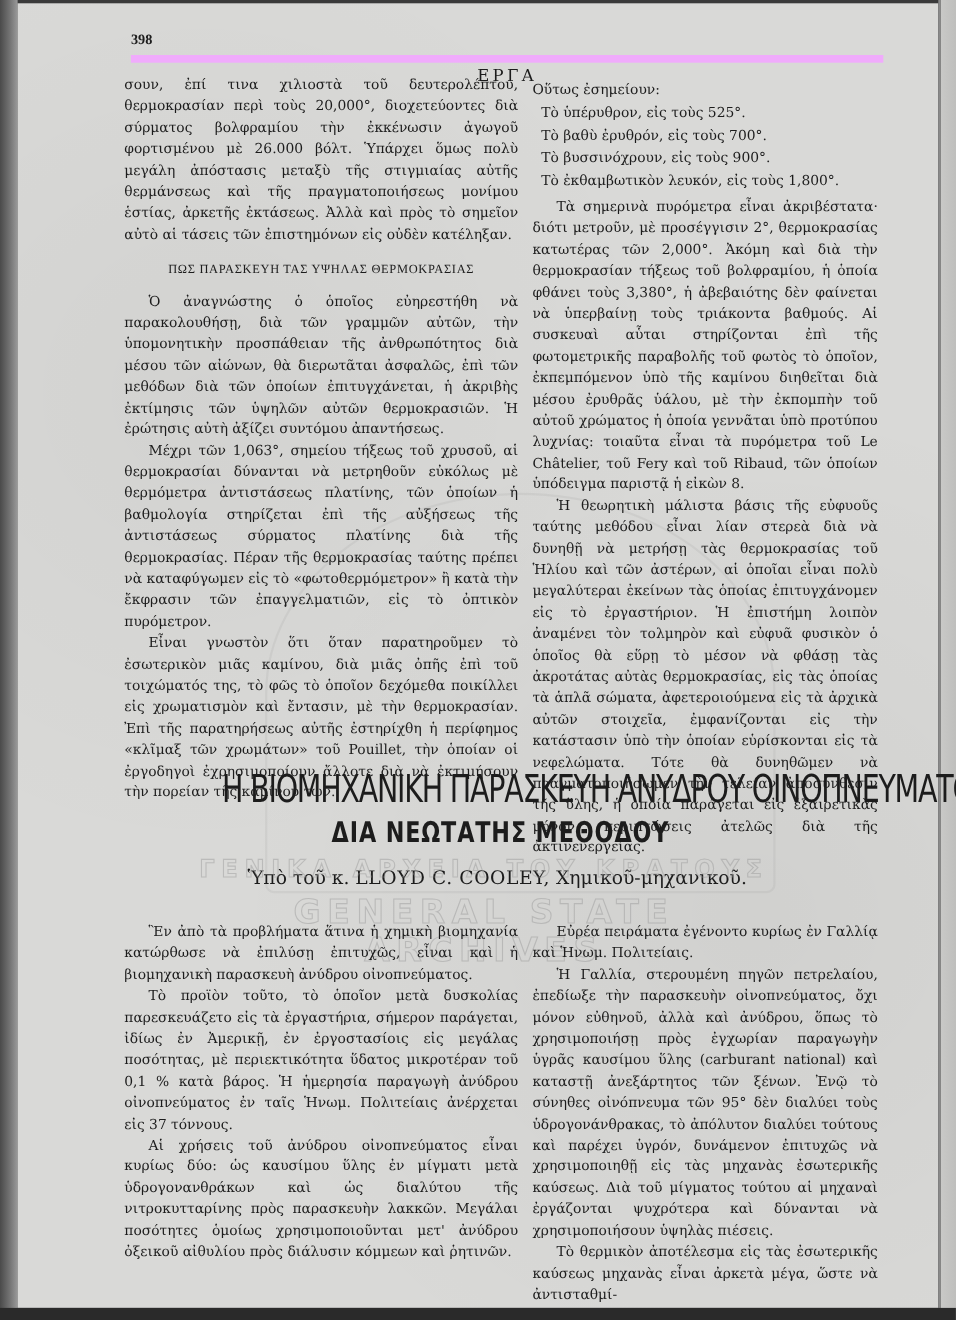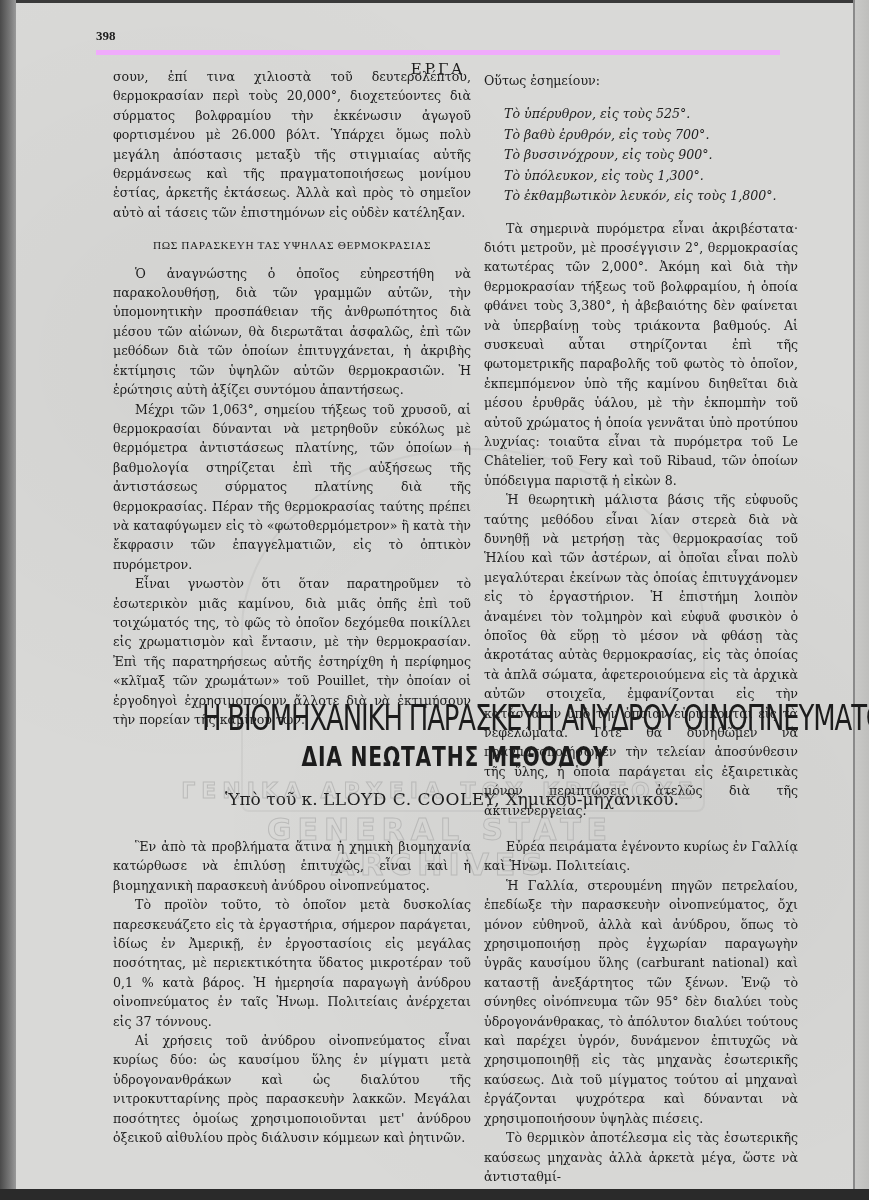--- a/index.html
+++ b/index.html
@@ -25,38 +25,38 @@
     position: absolute; left: 853px; top: 0; width: 16px; height: 1200px;
     background: linear-gradient(to right, #c9c9c7, #bdbdbb);
     border-left: 2px solid #8a8a8a;
   }
   .page-bottom {
     position: absolute; left: 0; top: 1189px; width: 869px; height: 11px;
     background: #2a2a2a;
   }
 
   .running-head {
-    position: absolute; left: 96px; top: 28px; width: 684px; height: 22px;
-    border-bottom: 5px solid #f0abfc;
+    position: absolute; left: 119px; top: 28px; width: 684px; height: 22px;
+    border-bottom: 7px solid #f0abfc;
   }
   .page-number { position: absolute; left: 0; top: 0; font-size: 13px; font-weight: bold; font-family: "Liberation Serif", serif; }
   .journal-title { position: absolute; left: 0; right: 0; top: 2px; text-align: center; font-size: 15px; letter-spacing: 3px; margin-top: 30px; }
 
   .col { position: absolute; font-size: 12.6px; line-height: 19.4px; text-align: justify; }
   .col p { margin: 0; }
   .col .indent { text-indent: 22px; }
   .col-left-top { left: 113px; top: 67px; width: 358px; }
   .col-right-top { left: 484px; top: 70px; width: 314px; }
 
   .section-head {
     font-size: 11.3px; letter-spacing: 0.6px; text-align: center;
     margin: 14px 0 8px 0;
     font-family: "Liberation Serif", serif;
   }
-  .temp-list { margin: 12px; padding: 0; list-style: none; font-style: italic; }
+  .temp-list { margin: 0; padding: 0; list-style: none; }
   .temp-list li { padding-left: 8px; line-height: 20.5px; }
   .list-intro { line-height: 22px; }
 
   .article-title {
     position: absolute; left: 113px; top: 698px; width: 684px; text-align: center;
     font-family: "DejaVu Sans", sans-serif; font-weight: normal;
     font-size: 35px; line-height: 40px; letter-spacing: -1.5px;
     transform: scaleX(0.74); transform-origin: center;
     white-space: nowrap;
   }
@@ -114,21 +114,20 @@
   <p class="indent">Μέχρι τῶν 1,063°, σημείου τήξεως τοῦ χρυσοῦ, αἱ θερμοκρασίαι δύνανται νὰ μετρηθοῦν εὐκόλως μὲ θερμόμετρα ἀντιστάσεως πλατίνης, τῶν ὁποίων ἡ βαθμολογία στηρίζεται ἐπὶ τῆς αὐξήσεως τῆς ἀντιστάσεως σύρματος πλατίνης διὰ τῆς θερμοκρασίας. Πέραν τῆς θερμοκρασίας ταύτης πρέπει νὰ καταφύγωμεν εἰς τὸ «φωτοθερμόμετρον» ἢ κατὰ τὴν ἔκφρασιν τῶν ἐπαγγελματιῶν, εἰς τὸ ὀπτικὸν πυρόμετρον.</p>
   <p class="indent">Εἶναι γνωστὸν ὅτι ὅταν παρατηροῦμεν τὸ ἐσωτερικὸν μιᾶς καμίνου, διὰ μιᾶς ὀπῆς ἐπὶ τοῦ τοιχώματός της, τὸ φῶς τὸ ὁποῖον δεχόμεθα ποικίλλει εἰς χρωματισμὸν καὶ ἔντασιν, μὲ τὴν θερμοκρασίαν. Ἐπὶ τῆς παρατηρήσεως αὐτῆς ἐστηρίχθη ἡ περίφημος «κλῖμαξ τῶν χρωμάτων» τοῦ Pouillet, τὴν ὁποίαν οἱ ἐργοδηγοὶ ἐχρησιμοποίουν ἄλλοτε διὰ νὰ ἐκτιμήσουν τὴν πορείαν τῆς καμίνου των.</p>
 </div>
 
 <div class="col col-right-top">
   <p class="list-intro">Οὕτως ἐσημείουν:</p>
   <ul class="temp-list">
     <li>Τὸ ὑπέρυθρον, εἰς τοὺς 525°.</li>
     <li>Τὸ βαθὺ ἐρυθρόν, εἰς τοὺς 700°.</li>
     <li>Τὸ βυσσινόχρουν, εἰς τοὺς 900°.</li>
-    <li>Τὸ ὑπόλευκον, εἰς τοὺς 1,300°.</li>
     <li>Τὸ ἐκθαμβωτικὸν λευκόν, εἰς τοὺς 1,800°.</li>
   </ul>
   <p class="indent" style="margin-top:4px">Τὰ σημερινὰ πυρόμετρα εἶναι ἀκριβέστατα· διότι μετροῦν, μὲ προσέγγισιν 2°, θερμοκρασίας κατωτέρας τῶν 2,000°. Ἀκόμη καὶ διὰ τὴν θερμοκρασίαν τήξεως τοῦ βολφραμίου, ἡ ὁποία φθάνει τοὺς 3,380°, ἡ ἀβεβαιότης δὲν φαίνεται νὰ ὑπερβαίνῃ τοὺς τριάκοντα βαθμούς. Αἱ συσκευαὶ αὗται στηρίζονται ἐπὶ τῆς φωτομετρικῆς παραβολῆς τοῦ φωτὸς τὸ ὁποῖον, ἐκπεμπόμενον ὑπὸ τῆς καμίνου διηθεῖται διὰ μέσου ἐρυθρᾶς ὑάλου, μὲ τὴν ἐκπομπὴν τοῦ αὐτοῦ χρώματος ἡ ὁποία γεννᾶται ὑπὸ προτύπου λυχνίας: τοιαῦτα εἶναι τὰ πυρόμετρα τοῦ Le Châtelier, τοῦ Fery καὶ τοῦ Ribaud, τῶν ὁποίων ὑπόδειγμα παριστᾷ ἡ εἰκὼν 8.</p>
   <p class="indent">Ἡ θεωρητικὴ μάλιστα βάσις τῆς εὐφυοῦς ταύτης μεθόδου εἶναι λίαν στερεὰ διὰ νὰ δυνηθῇ νὰ μετρήσῃ τὰς θερμοκρασίας τοῦ Ἡλίου καὶ τῶν ἀστέρων, αἱ ὁποῖαι εἶναι πολὺ μεγαλύτεραι ἐκείνων τὰς ὁποίας ἐπιτυγχάνομεν εἰς τὸ ἐργαστήριον. Ἡ ἐπιστήμη λοιπὸν ἀναμένει τὸν τολμηρὸν καὶ εὐφυᾶ φυσικὸν ὁ ὁποῖος θὰ εὕρῃ τὸ μέσον νὰ φθάσῃ τὰς ἀκροτάτας αὐτὰς θερμοκρασίας, εἰς τὰς ὁποίας τὰ ἁπλᾶ σώματα, ἀφετεροιούμενα εἰς τὰ ἀρχικὰ αὐτῶν στοιχεῖα, ἐμφανίζονται εἰς τὴν κατάστασιν ὑπὸ τὴν ὁποίαν εὑρίσκονται εἰς τὰ νεφελώματα. Τότε θὰ δυνηθῶμεν νὰ πραγματοποιήσωμεν τὴν τελείαν ἀποσύνθεσιν τῆς ὕλης, ἡ ὁποία παράγεται εἰς ἐξαιρετικὰς μόνον περιπτώσεις ἀτελῶς διὰ τῆς ἀκτινενεργείας.</p>
 </div>
 
 <div class="article-title">Η ΒΙΟΜΗΧΑΝΙΚΗ ΠΑΡΑΣΚΕΥΗ ΑΝΥΔΡΟΥ ΟΙΝΟΠΝΕΥΜΑΤΟΣ</div>
 <div class="article-subtitle">ΔΙΑ ΝΕΩΤΑΤΗΣ ΜΕΘΟΔΟΥ</div>
 <div class="byline">
   <span>Ὑπὸ τοῦ κ.</span>
@@ -141,14 +140,14 @@
 
 <div class="col col-left-bottom">
   <p class="indent">Ἓν ἀπὸ τὰ προβλήματα ἅτινα ἡ χημικὴ βιομηχανία κατώρθωσε νὰ ἐπιλύσῃ ἐπιτυχῶς, εἶναι καὶ ἡ βιομηχανικὴ παρασκευὴ ἀνύδρου οἰνοπνεύματος.</p>
   <p class="indent">Τὸ προϊὸν τοῦτο, τὸ ὁποῖον μετὰ δυσκολίας παρεσκευάζετο εἰς τὰ ἐργαστήρια, σήμερον παράγεται, ἰδίως ἐν Ἀμερικῇ, ἐν ἐργοστασίοις εἰς μεγάλας ποσότητας, μὲ περιεκτικότητα ὕδατος μικροτέραν τοῦ 0,1 % κατὰ βάρος. Ἡ ἡμερησία παραγωγὴ ἀνύδρου οἰνοπνεύματος ἐν ταῖς Ἡνωμ. Πολιτείαις ἀνέρχεται εἰς 37 τόννους.</p>
   <p class="indent">Αἱ χρήσεις τοῦ ἀνύδρου οἰνοπνεύματος εἶναι κυρίως δύο: ὡς καυσίμου ὕλης ἐν μίγματι μετὰ ὑδρογονανθράκων καὶ ὡς διαλύτου τῆς νιτροκυτταρίνης πρὸς παρασκευὴν λακκῶν. Μεγάλαι ποσότητες ὁμοίως χρησιμοποιοῦνται μετ' ἀνύδρου ὀξεικοῦ αἰθυλίου πρὸς διάλυσιν κόμμεων καὶ ῥητινῶν.</p>
 </div>
 
 <div class="col col-right-bottom">
   <p class="indent">Εὐρέα πειράματα ἐγένοντο κυρίως ἐν Γαλλίᾳ καὶ Ἡνωμ. Πολιτείαις.</p>
   <p class="indent">Ἡ Γαλλία, στερουμένη πηγῶν πετρελαίου, ἐπεδίωξε τὴν παρασκευὴν οἰνοπνεύματος, ὄχι μόνον εὐθηνοῦ, ἀλλὰ καὶ ἀνύδρου, ὅπως τὸ χρησιμοποιήσῃ πρὸς ἐγχωρίαν παραγωγὴν ὑγρᾶς καυσίμου ὕλης (carburant national) καὶ καταστῇ ἀνεξάρτητος τῶν ξένων. Ἐνῷ τὸ σύνηθες οἰνόπνευμα τῶν 95° δὲν διαλύει τοὺς ὑδρογονάνθρακας, τὸ ἀπόλυτον διαλύει τούτους καὶ παρέχει ὑγρόν, δυνάμενον ἐπιτυχῶς νὰ χρησιμοποιηθῇ εἰς τὰς μηχανὰς ἐσωτερικῆς καύσεως. Διὰ τοῦ μίγματος τούτου αἱ μηχαναὶ ἐργάζονται ψυχρότερα καὶ δύνανται νὰ χρησιμοποιήσουν ὑψηλὰς πιέσεις.</p>
-  <p class="indent">Τὸ θερμικὸν ἀποτέλεσμα εἰς τὰς ἐσωτερικῆς καύσεως μηχανὰς ἀλλὰ ἀρκετὰ μέγα, ὥστε νὰ ἀντισταθμί-</p>
+  <p class="indent">Τὸ θερμικὸν ἀποτέλεσμα εἰς τὰς ἐσωτερικῆς καύσεως μηχανὰς εἶναι ἀρκετὰ μέγα, ὥστε νὰ ἀντισταθμί-</p>
 </div>
 
 </body></html>

